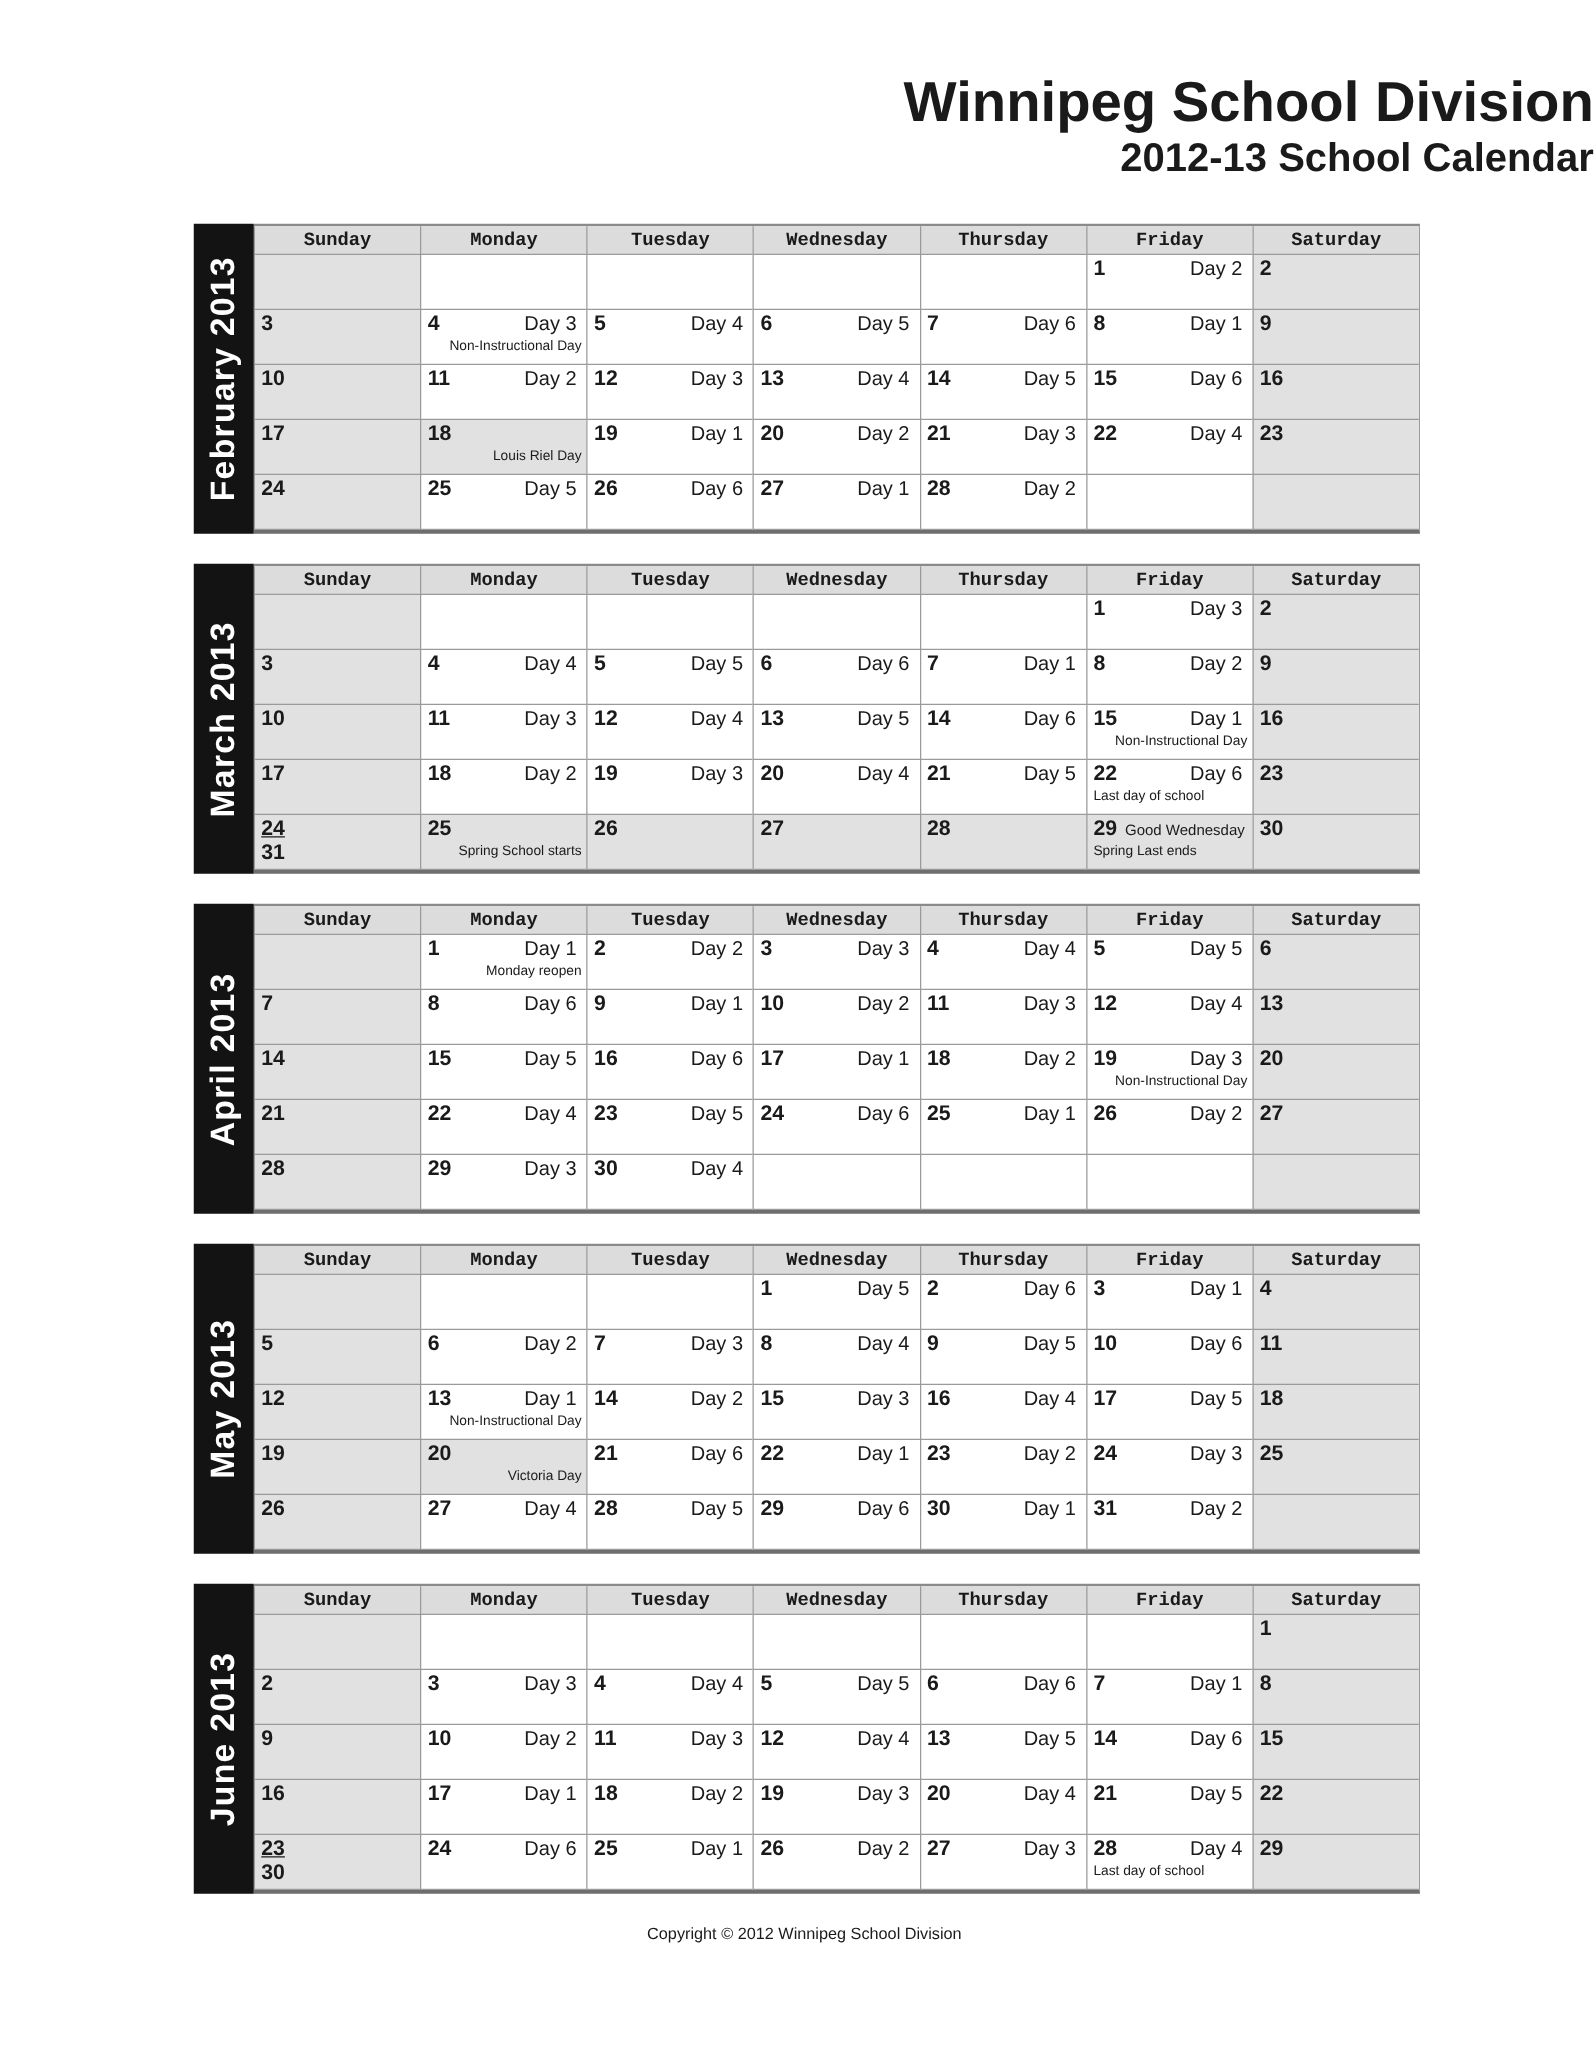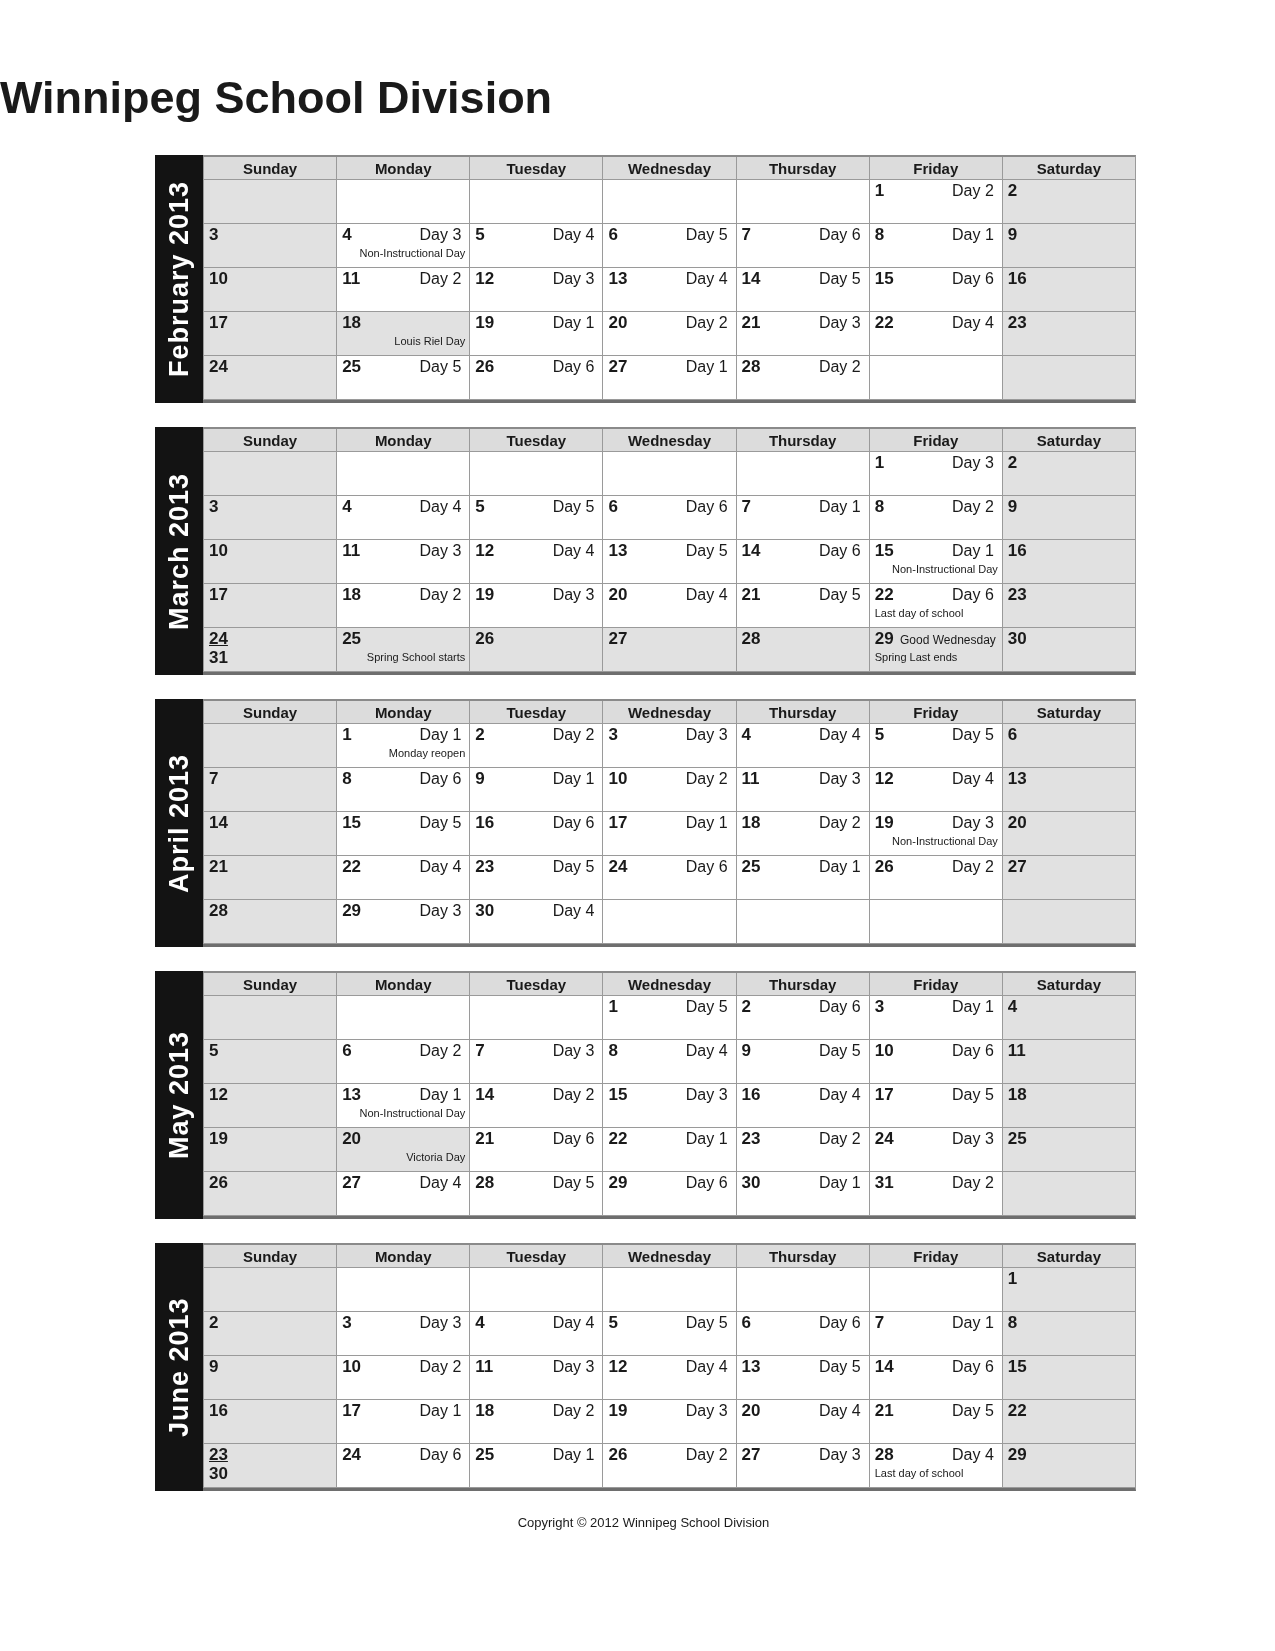--- a/index.html
+++ b/index.html
@@ -3,21 +3,21 @@
 <meta charset="utf-8">
 <style>
   * { box-sizing: border-box; margin: 0; padding: 0; }
   html, body { background: #ffffff; }
   body {
     width: 1275px; min-height: 1651px;
     font-family: "Liberation Sans", sans-serif;
     color: #1a1a1a;
     position: relative;
   }
-  header { text-align: left; padding-top: 74px; }
+  header { text-align: right; padding-top: 58px; }
   .title { font-size: 45px; font-weight: bold; line-height: 1.05; }
   .subtitle { font-size: 32px; font-weight: bold; margin-top: 3px; }
 
   #months { margin: 34px 0 0 155px; width: 981px; }
 
   .month { display: flex; margin-bottom: 24px; }
   .month-bar {
     width: 48px; background: #131313; color: #ffffff;
     display: flex; align-items: center; justify-content: center;
     font-weight: bold; font-size: 27px;
@@ -28,21 +28,21 @@
     flex: 1;
     border-top: 2px solid #8a8a8a;
     border-right: 1px solid #9a9a9a;
     border-bottom: 3px solid #6e6e6e;
   }
   .wk-row { display: flex; }
   .hcell {
     flex: 1; background: #dcdcdc;
     font-weight: bold; font-size: 15px; text-align: center;
     padding: 3px 0 2px;
-    border-left: 1px solid #9a9a9a; border-bottom: 1px solid #9a9a9a;
+    border-left: 1px solid #9a9a9a; border-bottom: 1px solid #9a9a9a; font-family: Liberation Mono, monospace;
   }
   .cell {
     flex: 1; min-height: 44px; background: #ffffff;
     border-left: 1px solid #9a9a9a; border-bottom: 1px solid #9a9a9a;
     padding: 1px 4px 2px 5px;
   }
   .cell.weekend, .cell.shaded { background: #e1e1e1; }
   .cell-top { display: flex; justify-content: space-between; align-items: baseline; }
   .num { font-weight: bold; font-size: 17px; line-height: 1.15; }
   .num.underline { text-decoration: underline; }
@@ -52,20 +52,21 @@
   .note { font-size: 11px; text-align: right; margin-top: 2px; font-weight: normal; }
   .note.right { text-align: left; padding-right: 1px; }
 
   footer { text-align: center; font-size: 13px; margin-top: 18px; margin-left: 12px; }
 </style>
 </head>
 <body>
 
 <header>
   <div class="title">Winnipeg School Division</div>
+  <div class="subtitle">2012-13 School Calendar</div>
 </header>
 
 <main id="months">
     <section class="month">
       <div class="month-bar">February 2013</div>
       <div class="month-grid">
         <div class="wk-row header-row">
           <div class="hcell">Sunday</div>
           <div class="hcell">Monday</div>
           <div class="hcell">Tuesday</div>

